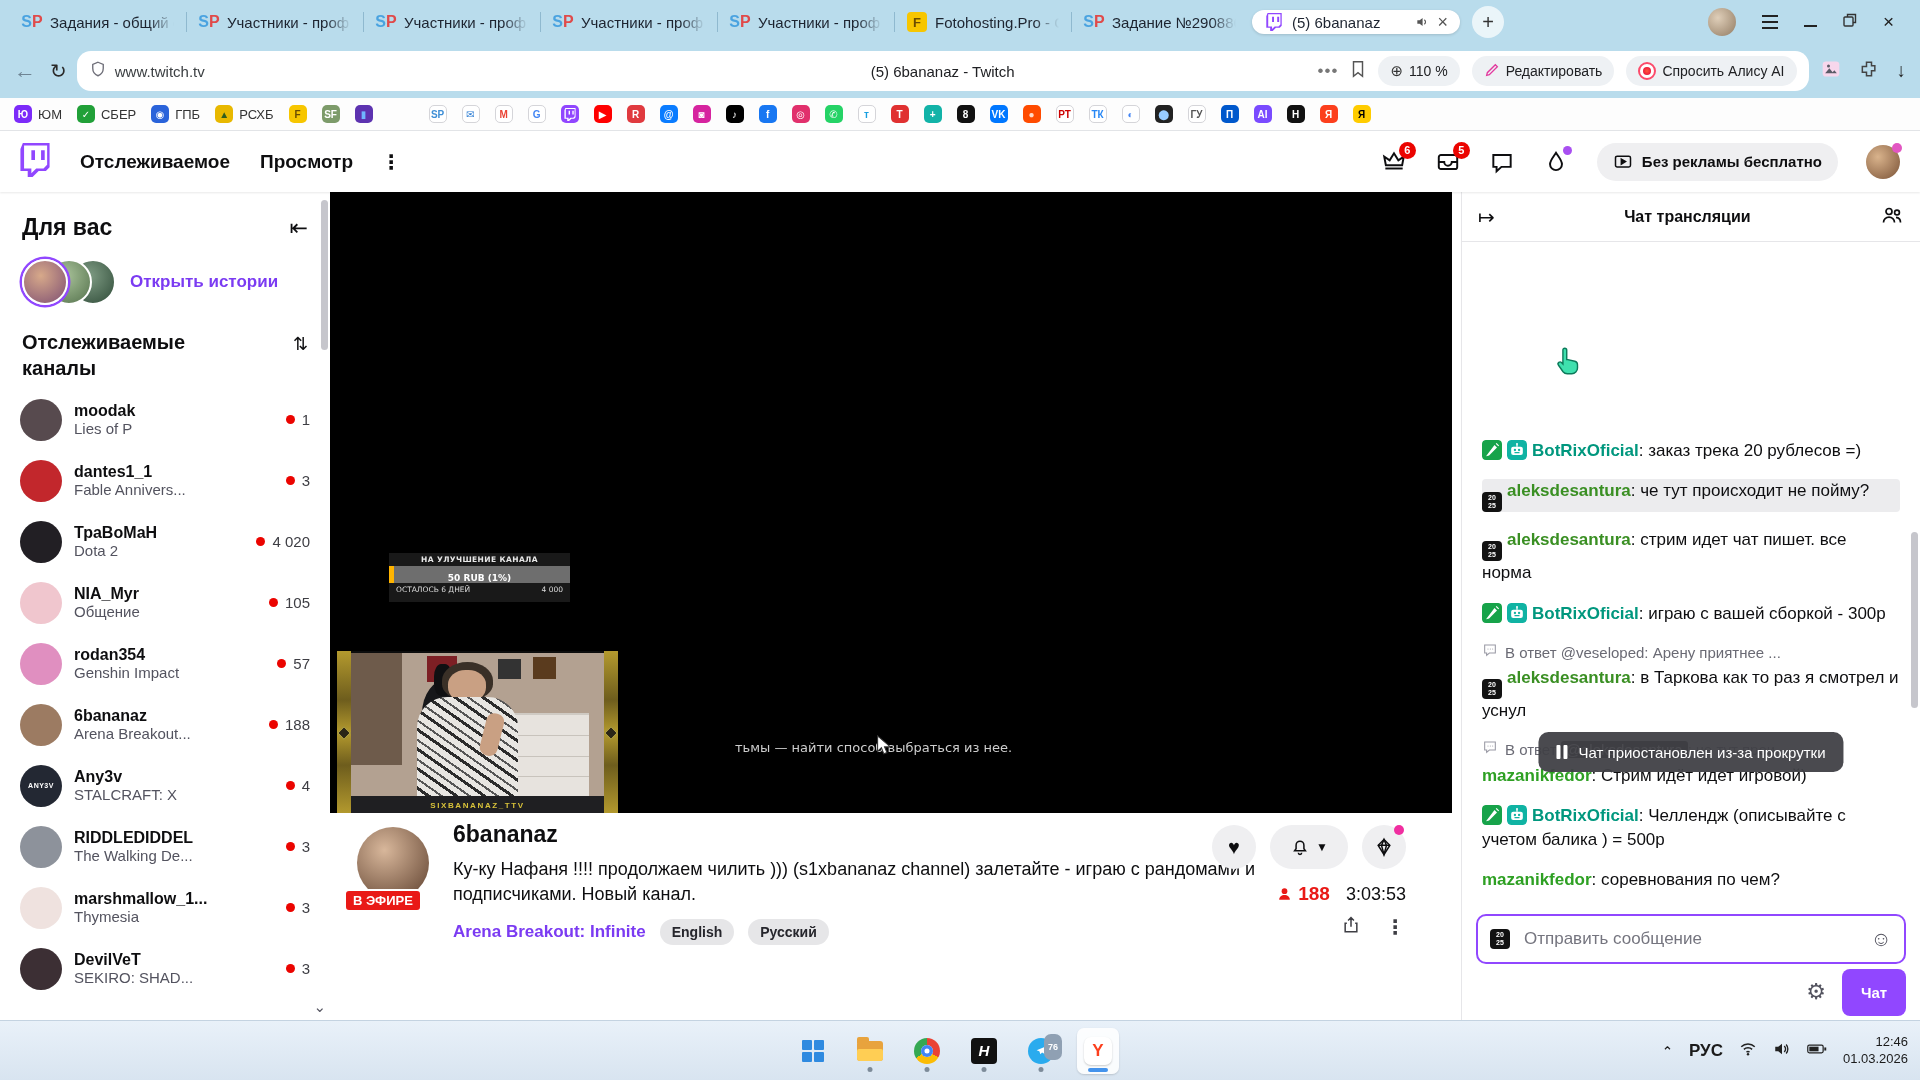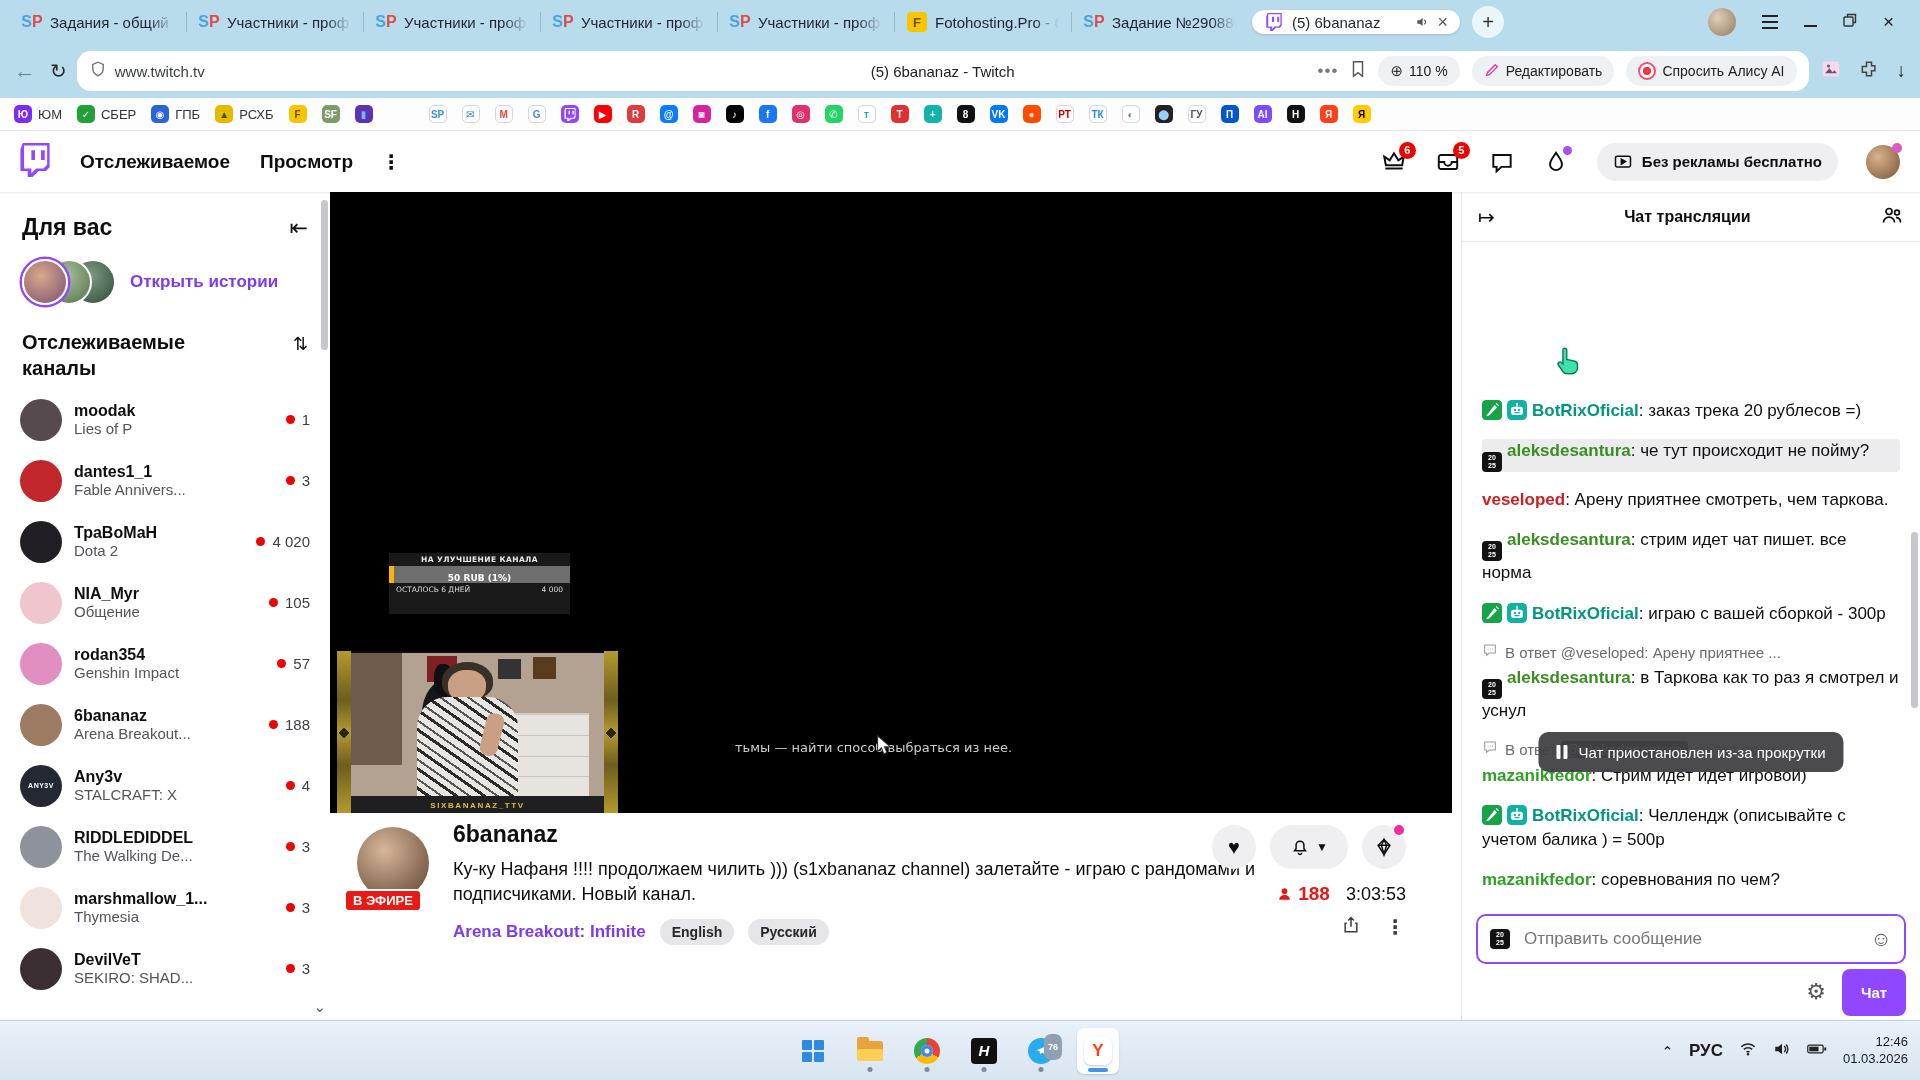--- a/index.html
+++ b/index.html
@@ -91,21 +91,21 @@
   #sb-chev{position:absolute;right:4px;bottom:4px;font-size:15px;color:#53535f;}
 
   
   #t-main{position:absolute;left:330px;top:61px;width:1122px;bottom:0;}
   #player{position:relative;width:1122px;height:621px;background:#000;overflow:hidden;}
   #donation{position:absolute;left:59px;top:361px;width:181px;font-family:"DejaVu Sans",sans-serif;}
   #donation .d1{height:13px;background:rgba(28,28,28,.88);color:#e8e8e8;font-size:7.5px;font-weight:700;text-align:center;line-height:13px;letter-spacing:.4px;}
   #donation .d2{height:17px;background:#6e6e6e;position:relative;text-align:center;}
   #donation .d2 i{position:absolute;left:0;top:0;bottom:0;width:5px;background:#ffb400;}
   #donation .d2 span{position:relative;font-size:9px;font-weight:700;color:#fff;line-height:17px;}
-  #donation .d3{height:31px;background:rgba(28,28,28,.88);display:flex;justify-content:space-between;padding:0 7px;font-size:7.5px;color:#dcdcdc;line-height:13px;}
+  #donation .d3{height:19px;background:rgba(28,28,28,.88);display:flex;justify-content:space-between;padding:0 7px;font-size:7.5px;color:#dcdcdc;line-height:13px;}
   #subtitle{position:absolute;left:405px;top:548px;font-size:13px;color:#cdcdcd;font-family:"DejaVu Sans",sans-serif;}
   #webcam{position:absolute;left:7px;top:459px;width:281px;height:163px;background:#0d0d0d;}
   .rail{position:absolute;top:0;bottom:0;width:14px;background:linear-gradient(180deg,#b49a2e,#6e5d1d 30%,#b49a2e 50%,#6e5d1d 70%,#b49a2e);display:flex;align-items:center;justify-content:center;}
   .rail.left{left:0;} .rail.right{right:0;}
   .rail b{width:10px;height:10px;background:#2a2517;transform:rotate(45deg);border:1px solid #d8c24a;}
   #wc-photo{position:absolute;left:14px;right:14px;top:2px;bottom:18px;background:#b3a191;overflow:hidden;}
   .wc-door{position:absolute;left:0;top:0;width:20%;height:78%;background:#6e5b4b;}
   .wc-cab{position:absolute;right:6%;bottom:0;width:46%;height:58%;background:#e7e3de;border-top:2px solid #cfcac3;}
   .wc-cab i{position:absolute;left:0;right:0;height:1px;background:#c8c3bc;}
   .wc-poster{position:absolute;background:#7d1f24;}
@@ -757,23 +757,20 @@
                   <circle cx="12" cy="4.8" r="1.2" fill="#fff"></circle>
                 </svg></span><span class="mname" style="color: rgb(0, 151, 126);">BotRixOficial</span>: заказ трека 20 рублесов =)</div>
           </div>
           <div class="msg hl">
             <div><span class="badge b2025">
                 <span>20</span>
                 <span>25</span>
               </span><span class="mname" style="color: rgb(58, 143, 35);">aleksdesantura</span>: че тут происходит не пойму?</div>
           </div>
           <div class="msg">
-            <div><span class="mname" style="color: rgb(204, 33, 33);">veseloped</span>: Арену приятнее смотреть, чем таркова.</div>
-          </div>
-          <div class="msg">
             <div><span class="badge b2025">
                 <span>20</span>
                 <span>25</span>
               </span><span class="mname" style="color: rgb(58, 143, 35);">aleksdesantura</span>: стрим идет чат пишет. все норма</div>
           </div>
           <div class="msg">
             <div><span class="badge"><svg width="20" height="20" viewBox="0 0 24 24">
                   <rect width="24" height="24" rx="4" fill="#17a34a"></rect>
                   <path d="M5.5 18.5 15 6l3 3-9.5 9.5-3.6 1zM16.5 4.5l3 3 1-1-3-3z" fill="#fff"></path>
                 </svg></span><span class="badge"><svg width="20" height="20" viewBox="0 0 24 24">

